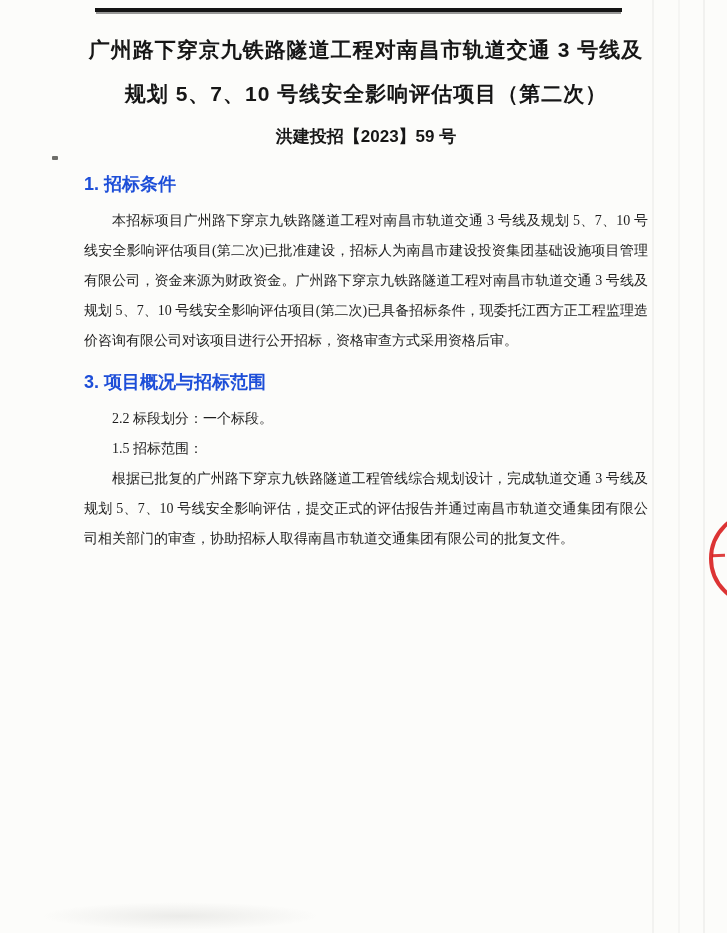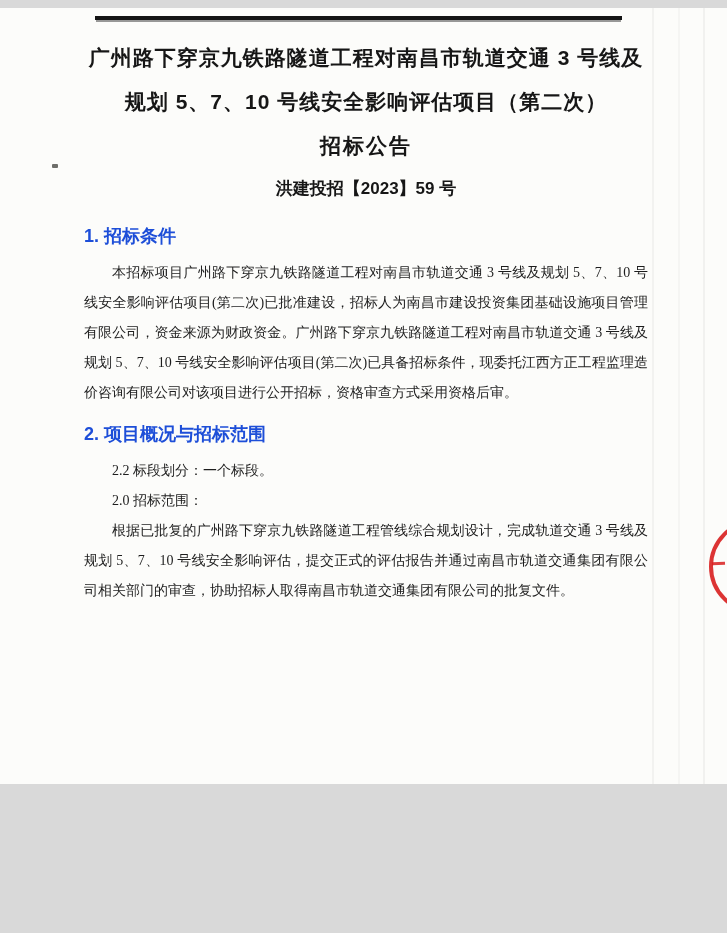--- a/index.html
+++ b/index.html
@@ -1,20 +1,20 @@
 <!DOCTYPE html>
 <html><head>
 <meta charset="utf-8">
 <style>
   html, body { margin: 0; padding: 0; background: #d9d9d9; }
   .page {
     position: relative;
     width: 727px;
-    height: 776px;
-    margin: 8px auto;
+    height: 933px;
+    margin: 0 auto;
     background: #fcfcfa;
     overflow: hidden;
     color: #1b1b1b;
     font-family: "Liberation Serif", serif;
   }
   
   .top-rule {
     position: absolute;
     left: 95px;
     top: 8px;
@@ -126,29 +126,28 @@
 </head>
 <body>
 
 <div class="page">
   <div class="top-rule"></div>
   <div class="speck"></div>
 
   <div class="content">
     <div class="title-line">广州路下穿京九铁路隧道工程对南昌市轨道交通 3 号线及</div>
     <div class="title-line">规划 5、7、10 号线安全影响评估项目（第二次）</div>
-    <div class="subtitle">招标公告</div>
     <div class="doc-number">洪建投招【2023】59 号</div>
 
     <h2 class="sec-heading">1. 招标条件</h2>
     <p class="body-para">本招标项目广州路下穿京九铁路隧道工程对南昌市轨道交通 3 号线及规划 5、7、10 号线安全影响评估项目(第二次)已批准建设，招标人为南昌市建设投资集团基础设施项目管理有限公司，资金来源为财政资金。广州路下穿京九铁路隧道工程对南昌市轨道交通 3 号线及规划 5、7、10 号线安全影响评估项目(第二次)已具备招标条件，现委托江西方正工程监理造价咨询有限公司对该项目进行公开招标，资格审查方式采用资格后审。</p>
 
-    <h2 class="sec-heading">2. 项目概况与招标范围</h2>
+    <h2 class="sec-heading">3. 项目概况与招标范围</h2>
     <p class="body-para">2.2 标段划分：一个标段。</p>
-    <p class="body-para">2.0 招标范围：</p>
+    <p class="body-para">1.5 招标范围：</p>
     <p class="body-para">根据已批复的广州路下穿京九铁路隧道工程管线综合规划设计，完成轨道交通 3 号线及规划 5、7、10 号线安全影响评估，提交正式的评估报告并通过南昌市轨道交通集团有限公司相关部门的审查，协助招标人取得南昌市轨道交通集团有限公司的批复文件。</p>
 
   </div>
 
   <div class="seal" style="border-color: rgb(216, 30, 30);"></div>
   <div class="seal-dash" style="background: rgb(216, 30, 30);"></div>
 
   <div class="scan-line scan-line-1"></div>
   <div class="scan-line scan-line-2"></div>
   <div class="scan-line scan-line-3"></div>

